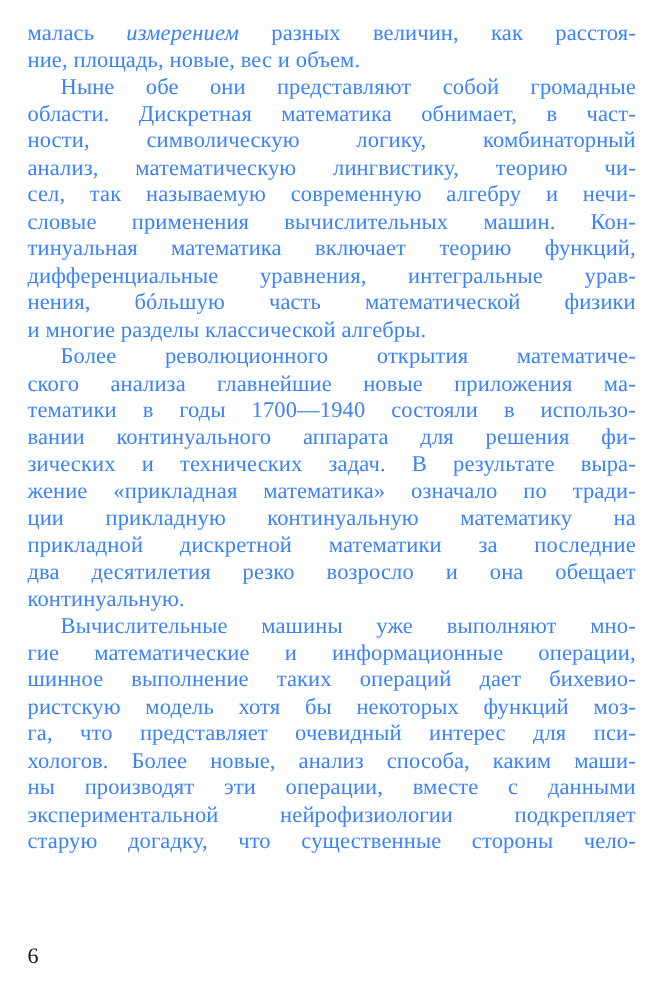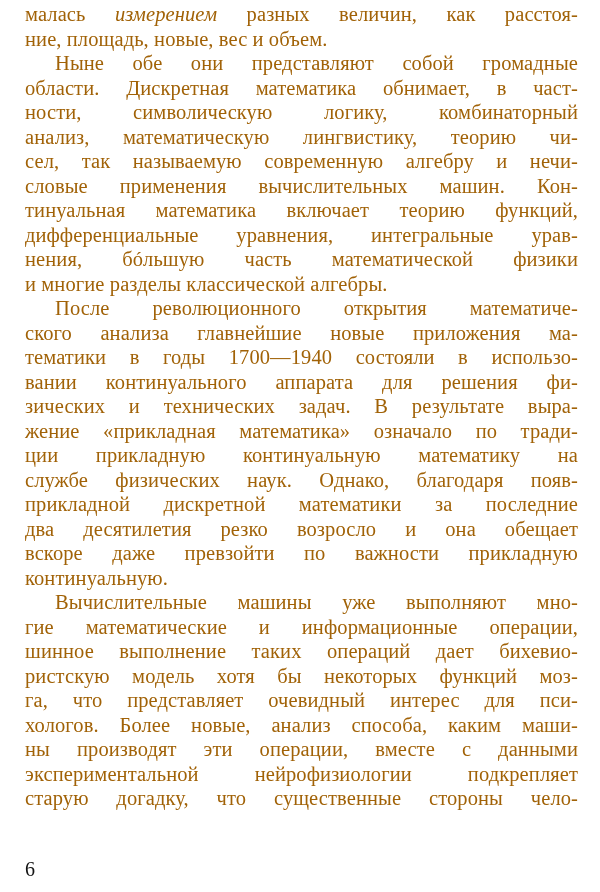--- a/index.html
+++ b/index.html
@@ -1,20 +1,20 @@
 <!DOCTYPE html>
 <html><head>
 <meta charset="utf-8">
 <style>
   html, body { margin: 0; padding: 0; background: #ffffff; }
   body { width: 600px; height: 892px; position: relative; overflow: hidden; }
   .page {
-    position: absolute; left: 25px; top: 2px; width: 553px;
+    position: absolute; left: 25px; top: 18px; width: 553px;
     font-family: "Liberation Serif", "DejaVu Serif", serif;
-    font-size: 20.5px; line-height: 24.5px; color: #a16207;
+    font-size: 20.5px; line-height: 24.5px; color: #3b82f6;
     letter-spacing: 0.1px;
   }
   .line { display: block; height: 24.5px; white-space: nowrap; text-align: justify; text-align-last: justify; }
   .line.last { text-align-last: left; }
   .line.indent { padding-left: 30px; }
   .it { font-style: italic; }
   .pagenum {
     position: absolute; left: 25px; top: 858px;
     font-family: "Liberation Serif", "DejaVu Serif", serif;
     font-size: 20px; color: #141414;
@@ -29,31 +29,29 @@
   <span class="line indent">Ныне обе они представляют собой громадные</span>
   <span class="line">области. Дискретная математика обнимает, в част-</span>
   <span class="line">ности, символическую логику, комбинаторный</span>
   <span class="line">анализ, математическую лингвистику, теорию чи-</span>
   <span class="line">сел, так называемую современную алгебру и нечи-</span>
   <span class="line">словые применения вычислительных машин. Кон-</span>
   <span class="line">тинуальная математика включает теорию функций,</span>
   <span class="line">дифференциальные уравнения, интегральные урав-</span>
   <span class="line">нения, бóльшую часть математической физики</span>
   <span class="line last">и многие разделы классической алгебры.</span>
-  <span class="line indent">После революционного открытия математиче-</span>
+  <span class="line indent">Более революционного открытия математиче-</span>
   <span class="line">ского анализа главнейшие новые приложения ма-</span>
   <span class="line">тематики в годы 1700—1940 состояли в использо-</span>
   <span class="line">вании континуального аппарата для решения фи-</span>
   <span class="line">зических и технических задач. В результате выра-</span>
   <span class="line">жение «прикладная математика» означало по тради-</span>
   <span class="line">ции прикладную континуальную математику на</span>
-  <span class="line">службе физических наук. Однако, благодаря появ-</span>
   <span class="line">прикладной дискретной математики за последние</span>
   <span class="line">два десятилетия резко возросло и она обещает</span>
-  <span class="line">вскоре даже превзойти по важности прикладную</span>
   <span class="line last">континуальную.</span>
   <span class="line indent">Вычислительные машины уже выполняют мно-</span>
   <span class="line">гие математические и информационные операции,</span>
   <span class="line">шинное выполнение таких операций дает бихевио-</span>
   <span class="line">ристскую модель хотя бы некоторых функций моз-</span>
   <span class="line">га, что представляет очевидный интерес для пси-</span>
   <span class="line">хологов. Более новые, анализ способа, каким маши-</span>
   <span class="line">ны производят эти операции, вместе с данными</span>
   <span class="line">экспериментальной нейрофизиологии подкрепляет</span>
   <span class="line">старую догадку, что существенные стороны чело-</span>

